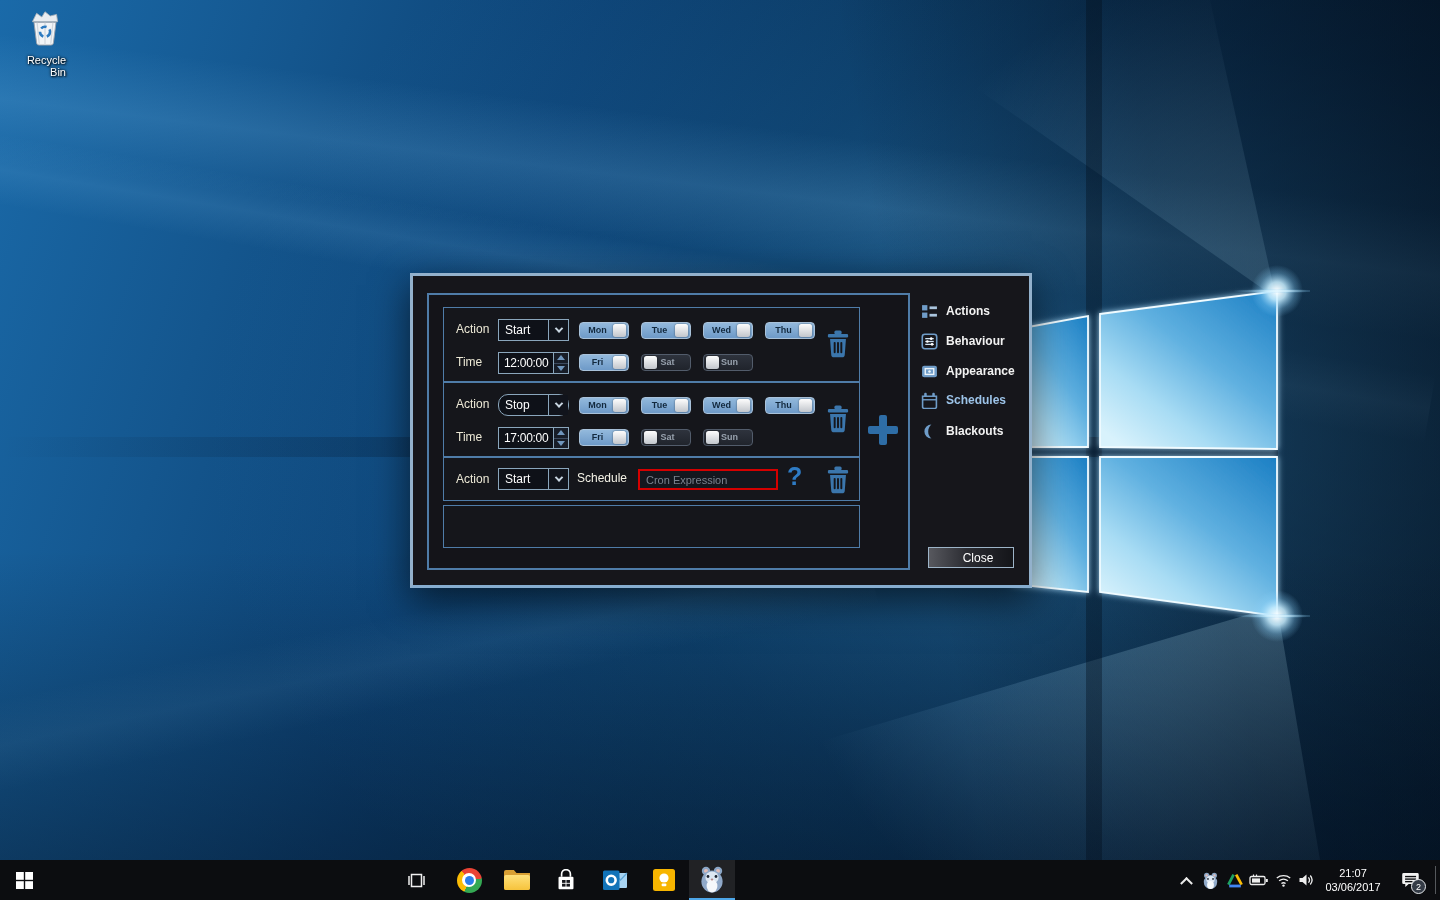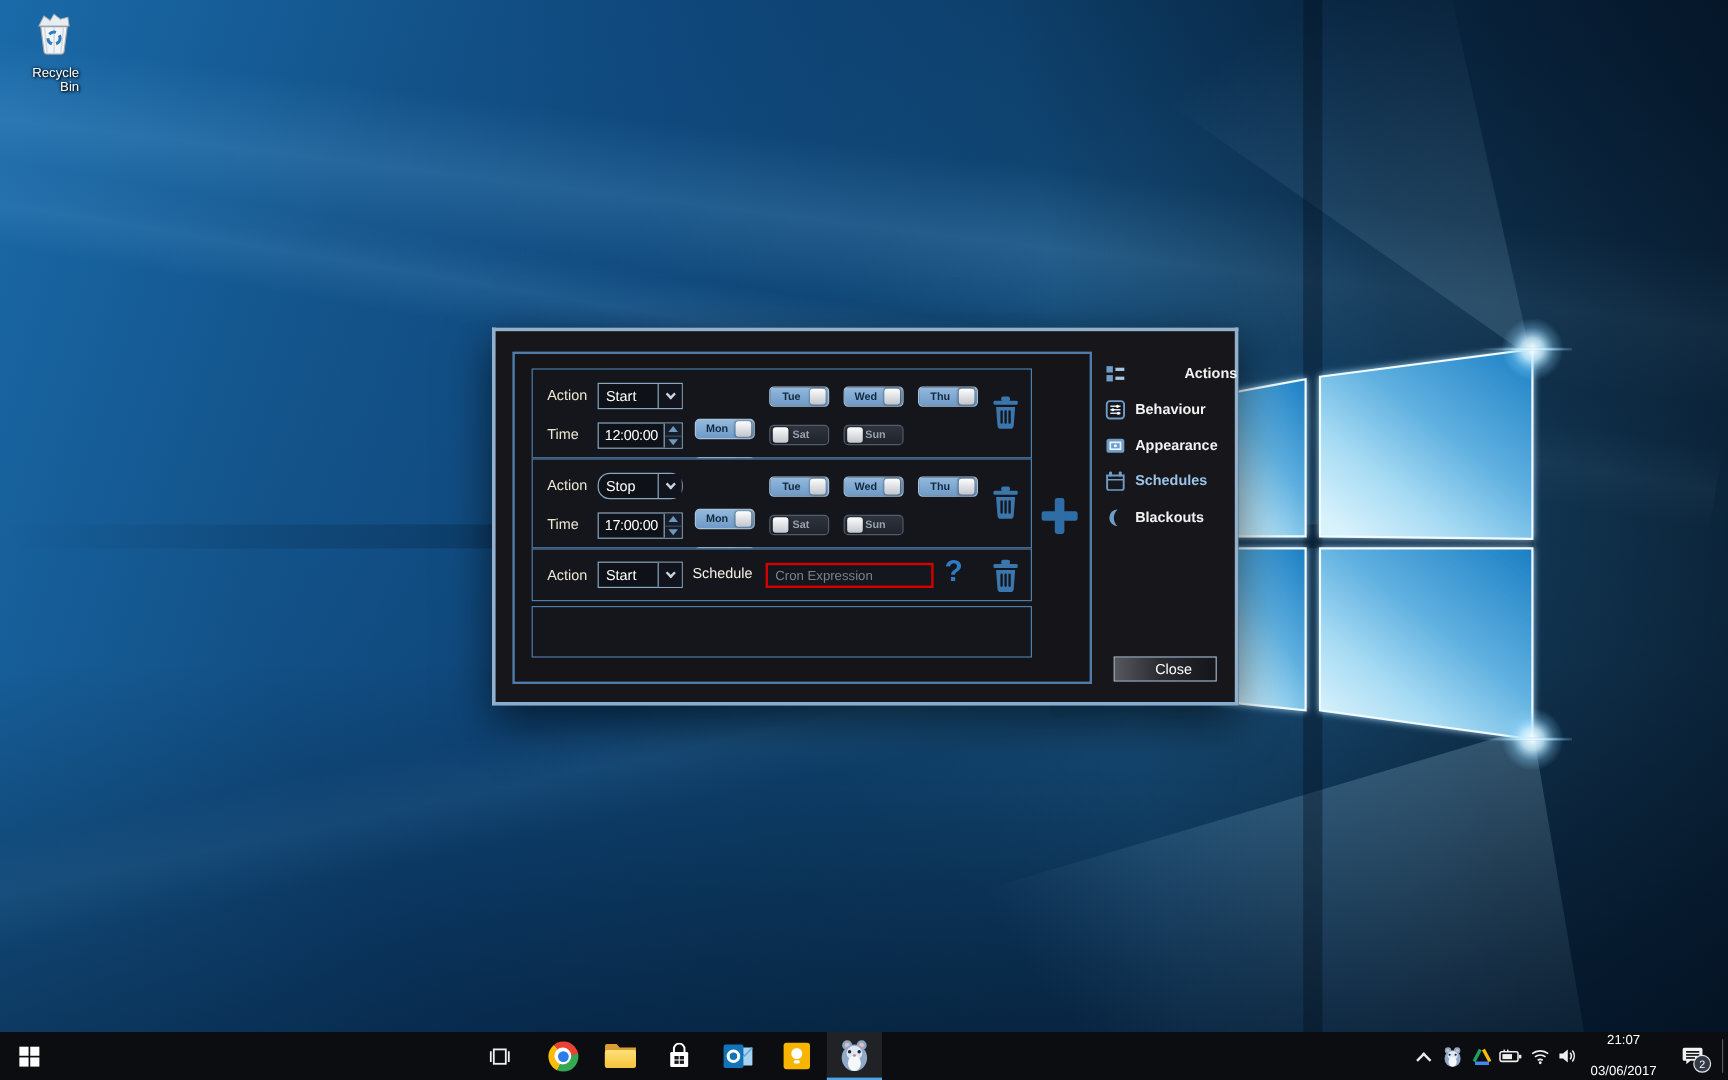--- a/index.html
+++ b/index.html
@@ -65,21 +65,21 @@
   .tog { position:absolute; width:50px; height:17px; border-radius:4px; display:flex; align-items:center; justify-content:center; cursor:default; }
   .tog .tog-lbl { font-size:9px; font-weight:bold; line-height:1; }
   .tog .knob { position:absolute; top:1px; width:13px; height:13px; border-radius:2.5px;
     background:linear-gradient(#fdfdfd,#c2c6cc); box-shadow:0 0 2px rgba(0,0,0,.55); }
   .tog.on { background:linear-gradient(#93b9dc,#6e9ac8); border:1px solid #a9c2da; padding-right:13px; }
   .tog.on .tog-lbl { color:#12293e; }
   .tog.on .knob { right:2px; }
   .tog.off { background:linear-gradient(#2e333d,#20242c); border:1px solid #525c6b; padding-left:3px; }
   .tog.off .tog-lbl { color:#97a1ad; }
   .tog.off .knob { left:2px; }
-  .c1{left:135px;margin-top:27px;} .c2{left:197px;} .c3{left:259px;} .c4{left:321px;}
+  .c1{left:135px;} .c2{left:197px;} .c3{left:259px;} .c4{left:321px;}
   .tr1{top:14px;} .tr2{top:46px;}
 
   .trash-btn { position:absolute; left:381px; background:none; border:none; cursor:default; color:#3b76ac; }
   .r0 .trash-btn, .r1 .trash-btn { top:21px; }
   .r2 .trash-btn { top:7px; }
 
   .cron { position:absolute; left:194px; top:11px; width:140px; height:21px; border:2px solid #d40000;
     background:#14171e; color:#c7ccd4; font-size:11px; padding:0 6px; outline:none; font-family:"Liberation Sans",sans-serif; }
   .cron::placeholder { color:#7a828e; }
   .help-btn { position:absolute; left:343px; top:4px; background:none; border:none; color:#2e7bc4; font-size:25px; font-weight:bold; cursor:default; font-family:"Liberation Sans",sans-serif; }
@@ -116,21 +116,21 @@
 
   .chrome-ico { width:25px; height:25px; border-radius:50%;
     background:conic-gradient(from -40deg, #ea4335 0 120deg, #34a853 120deg 245deg, #fbbc05 245deg 360deg); position:relative; }
   .chrome-ico::before { content:""; position:absolute; left:5.5px; top:5.5px; width:14px; height:14px; border-radius:50%; background:#fff; }
   .chrome-ico::after { content:""; position:absolute; left:8px; top:8px; width:9px; height:9px; border-radius:50%; background:#2b7de9; }
   .folder-ico { position:relative; width:26px; height:20px; }
   .folder-ico .fb { position:absolute; left:0; top:0; width:26px; height:20px; background:#d99f33; border-radius:2px; clip-path:polygon(0 0, 38% 0, 48% 15%, 100% 15%, 100% 100%, 0 100%); }
   .folder-ico .ff { position:absolute; left:0; top:5px; width:26px; height:15px; background:linear-gradient(#ffe07a,#f6c33c); border-radius:2px; }
   .tray-ico { position:absolute; top:0; height:40px; display:flex; align-items:center; justify-content:center; cursor:default; }
   .chevup { width:9px; height:9px; border-top:2px solid #eaeaea; border-left:2px solid #eaeaea; transform:rotate(45deg) translate(2px,2px); }
-  .clock { position:absolute; left:1318px; top:0; width:70px; height:40px; display:flex; flex-direction:column; align-items:center; justify-content:space-between; color:#fff; font-size:11px; line-height:14px; cursor:default; }
+  .clock { position:absolute; left:1318px; top:0; width:70px; height:40px; display:flex; flex-direction:column; align-items:center; justify-content:center; color:#fff; font-size:11px; line-height:14px; cursor:default; }
   .notif { left:1392px; width:38px; position:relative; }
   .notif .badge { position:absolute; right:4px; bottom:6px; width:15px; height:15px; background:#343b46; border:1.5px solid #e6e9ec;
     border-radius:50%; color:#fff; font-size:9px; display:flex; align-items:center; justify-content:center; }
   .showdesk { position:absolute; left:1435px; top:6px; width:1px; height:28px; background:#55585c; }
 </style>
 </head>
 <body>
 
 <div class="screen">
 
@@ -324,21 +324,21 @@
     </div>
 
     <div class="srow rEmpty"></div>
 
     <button class="plus-btn" title="">
       <i class="ph"></i>
         <i class="pv"></i>
     </button>
 
     <div class="nav">
-      <div class="nav-item" style="top:23px;justify-content:space-between;">
+      <div class="nav-item" style="top:23px;">
         <span class="nav-ico">
           <svg width="17" height="17" viewBox="0 0 16 16" fill="currentColor">
               <rect x="1" y="2" width="5" height="5"></rect>
               <rect x="8" y="3.2" width="7" height="2.6" fill="#a9c4dd"></rect>
               <rect x="1" y="9" width="5" height="5"></rect>
               <rect x="8" y="10.2" width="7" height="2.6" fill="#a9c4dd"></rect>
             </svg>
         </span>
         <span class="nav-lbl">Actions</span>
       </div>

